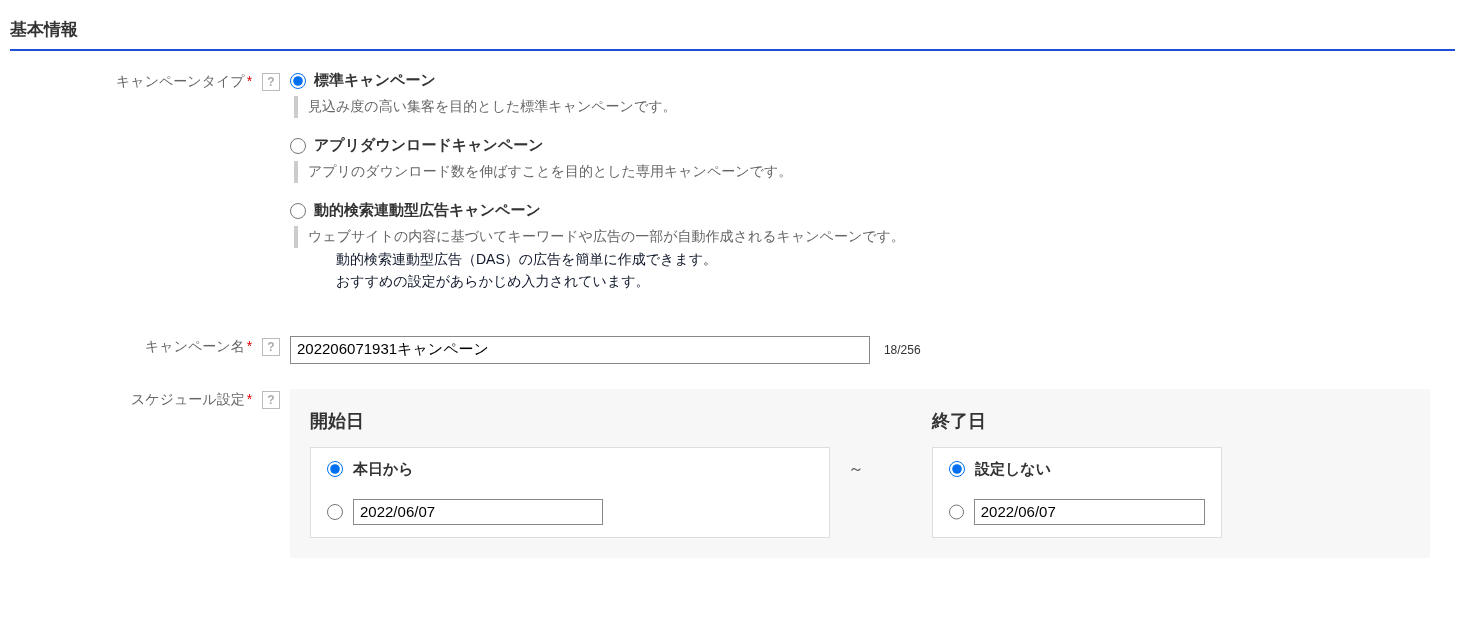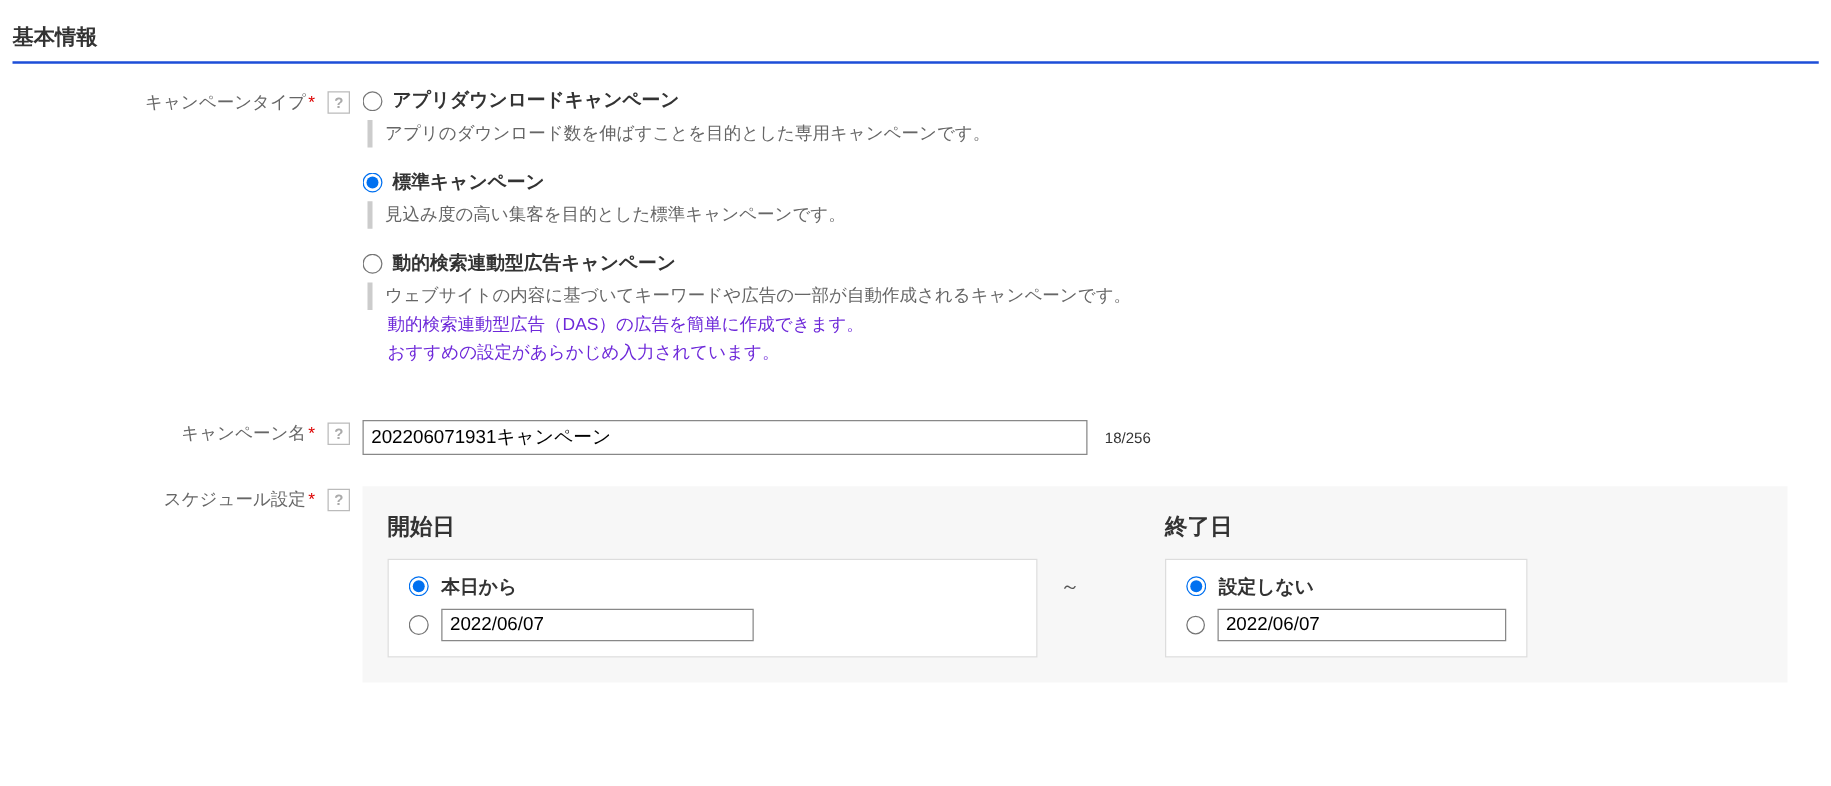--- a/index.html
+++ b/index.html
@@ -63,21 +63,21 @@
     border-left: 4px solid #ccc;
     padding: 2px 10px;
     margin-left: 4px;
     color: #666;
     font-size: 14px;
   }
 
   .leaf-link-row { display: flex; align-items: center; margin: 8px 0 4px 6px; }
   .leaf-svg { width: 22px; height: 22px; margin-right: 4px; }
   .das-link { color: #0066cc; font-size: 14px; }
-  .das-sub { margin-left: 20px; color: #6d28d9; font-size: 14px; line-height: 1.6; }
+  .das-sub { margin-left: 46px; color: #0f172a; font-size: 14px; line-height: 1.6; }
 
   .name-input {
     width: 580px;
     height: 28px;
     padding: 2px 6px;
     border: 1px solid #888;
     font-size: 15px;
     font-family: inherit;
   }
   .char-count { margin-left: 10px; color: #333; font-size: 12px; }
@@ -92,21 +92,21 @@
   .sched-col { }
   .sched-col.start { }
   .sched-col.end { margin-left: 50px; }
   .sched-title { font-weight: bold; font-size: 18px; margin-bottom: 14px; }
   .sched-inner {
     background: #fff;
     border: 1px solid #ddd;
     padding: 12px 16px;
     width: 520px;
   }
-  .sched-row { display: flex; align-items: center; margin-bottom: 8px; }
+  .sched-row { display: flex; align-items: center; margin-bottom: 20px; }
   .sched-row:last-child { margin-bottom: 0; }
   .sched-row input[type="radio"] {
     width: 16px; height: 16px;
     accent-color: #0070f0;
     margin: 0 10px 0 0;
   }
   .sched-opt-label { font-weight: bold; font-size: 15px; }
   .date-input {
     width: 250px;
     height: 26px;
@@ -125,32 +125,32 @@
 
   <div class="form-row">
     <div class="label-col">
       <span>キャンペーンタイプ</span><span class="req">*</span>
       <span class="help-icon">?</span>
     </div>
     <div class="value-col">
 
       <div class="radio-block">
         <label class="radio-line">
+          <input type="radio" name="ct" checked="" style="">
+          <span class="radio-label">標準キャンペーン</span>
+        </label>
+        <div class="desc">見込み度の高い集客を目的とした標準キャンペーンです。</div>
+      </div>
+
+      <div class="radio-block">
+        <label class="radio-line">
           <input type="radio" name="ct" style="">
           <span class="radio-label">アプリダウンロードキャンペーン</span>
         </label>
         <div class="desc">アプリのダウンロード数を伸ばすことを目的とした専用キャンペーンです。</div>
-      </div>
-
-      <div class="radio-block">
-        <label class="radio-line">
-          <input type="radio" name="ct" checked="" style="">
-          <span class="radio-label">標準キャンペーン</span>
-        </label>
-        <div class="desc">見込み度の高い集客を目的とした標準キャンペーンです。</div>
       </div>
 
       <div class="radio-block">
         <label class="radio-line">
           <input type="radio" name="ct" style="">
           <span class="radio-label">動的検索連動型広告キャンペーン</span>
         </label>
         <div class="desc">ウェブサイトの内容に基づいてキーワードや広告の一部が自動作成されるキャンペーンです。</div>
 
         <div class="das-sub">動的検索連動型広告（DAS）の広告を簡単に作成できます。</div>

